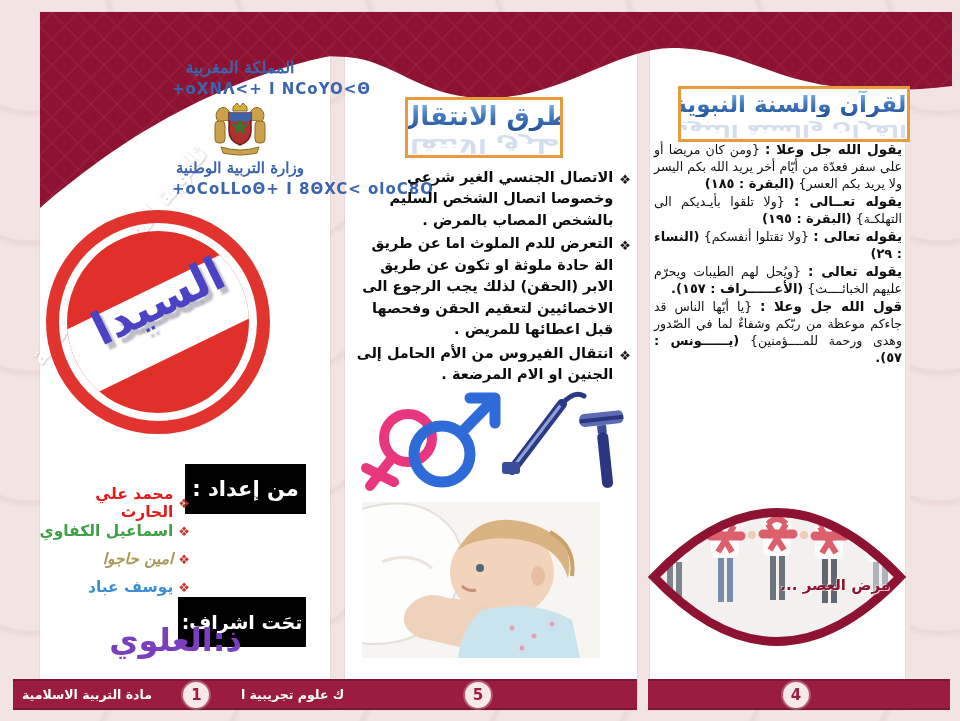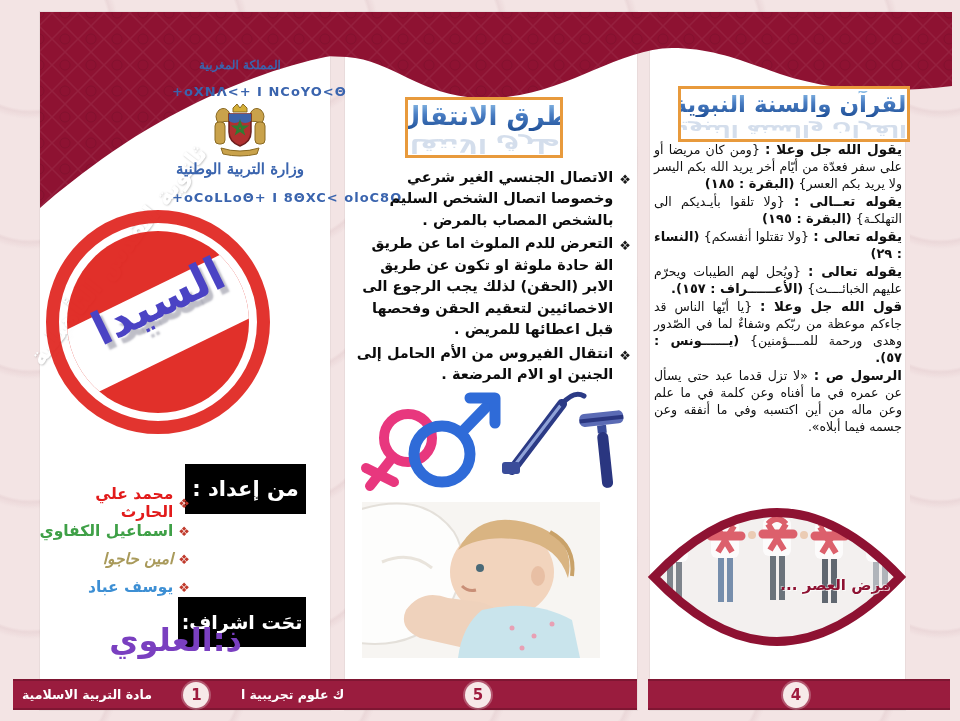--- a/index.html
+++ b/index.html
@@ -16,22 +16,22 @@
 
   
   .band-svg{position:absolute;left:0;top:0;width:960px;height:360px;pointer-events:none;}
   .banner-text{position:absolute;left:46px;top:342px;width:352px;
     transform:rotate(-52deg);transform-origin:0 100%;
     direction:rtl;text-align:left;color:#fff;font-size:25px;font-weight:bold;
     text-shadow:0 1px 2px rgba(0,0,0,.25);}
 
   
   .gov{position:absolute;left:172px;top:58px;width:136px;text-align:center;color:var(--blue,#3A64AE);}
-  .gov .k1{font-size:12px;font-weight:bold;font-family:"DejaVu Serif", serif;}
-  .gov .tif{font-size:13px;font-weight:bold;letter-spacing:1px;margin-top:12px;white-space:nowrap;}
+  .gov .k1{font-size:16px;font-weight:bold;font-family:"DejaVu Serif", serif;}
+  .gov .tif{font-size:15px;font-weight:bold;letter-spacing:1px;margin-top:3px;white-space:nowrap;}
   .gov .emblem{margin:3px auto 2px;display:block;}
   .gov .k2{font-size:15px;font-weight:bold;font-family:"DejaVu Serif", serif;}
 
   
   .stamp{position:absolute;left:46px;top:210px;width:224px;height:224px;}
   .stamp .ring{position:absolute;inset:0;border:13px solid var(--stampred,#E0251F);border-radius:50%;opacity:.93;}
   .stamp .disc{position:absolute;inset:21px;background:var(--stampred,#E0251F);border-radius:50%;opacity:.95;overflow:hidden;}
   .stamp .bandw{position:absolute;left:-30px;right:-30px;top:58px;height:70px;background:#fff;transform:rotate(-26deg);transform-origin:50% 50%;}
   .stamp .stext{position:absolute;left:0;top:64px;width:100%;text-align:center;transform:rotate(-26deg);
      font-size:46px;font-weight:bold;color:var(--stamptext,#4B43C4);
@@ -253,24 +253,20 @@
     <p>
       <span class="lead">يقوله تعالى :</span>
       <span class="body">{ويُحل لهم الطيبات ويحرّم عليهم الخبائــــث}</span>
       <span class="ref">(الأعــــــراف : ١٥٧).</span>
     </p>
     <p>
       <span class="lead">قول الله جل وعلا :</span>
       <span class="body">{يا أيّها الناس قد جاءكم موعظة من ربّكم وشفاءٌ لما في الصّدور وهدى ورحمة للمــــؤمنين}</span>
       <span class="ref">(يــــــونس : ٥٧).</span>
     </p>
-    <p>
-      <span class="lead">الرسول ص :</span>
-      <span class="body">«لا تزل قدما عبد حتى يسأل عن عمره في ما أفناه وعن كلمة في ما علم وعن ماله من أين اكتسبه وفي ما أنفقه وعن جسمه فيما أبلاه».</span>
-    </p>
   </div>
 
   <svg class="img-abs" style="left:646px;top:480px" width="262" height="194" viewBox="0 0 262 194">
     <defs>
       <clipPath id="vesica">
           <path d="M8 97 Q131 -32 254 97 Q131 226 8 97 Z"></path>
         </clipPath>
     </defs>
     <g clip-path="url(#vesica)">
       <rect width="262" height="194" fill="#F3F0EF"></rect>

